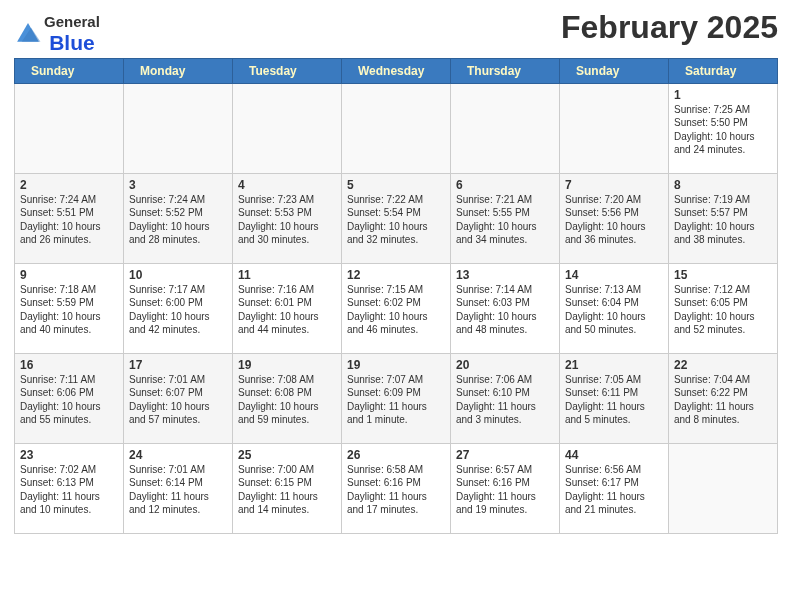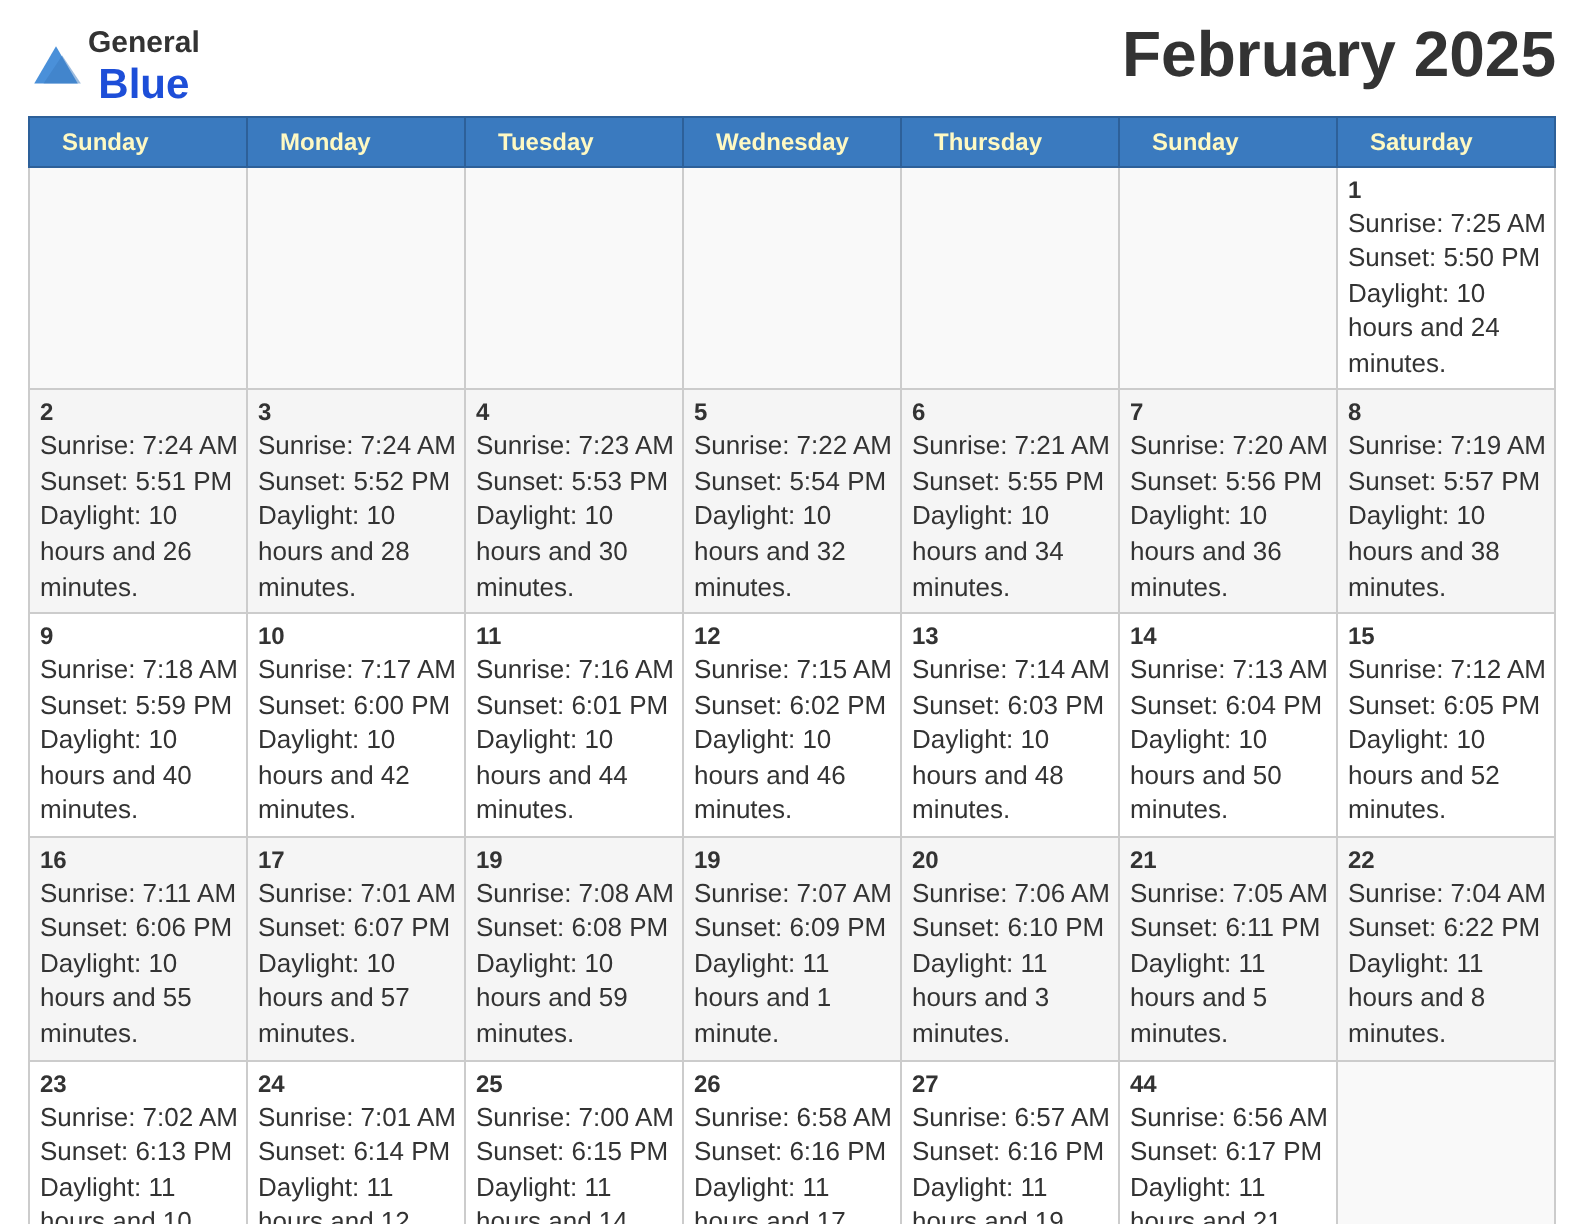--- a/index.html
+++ b/index.html
@@ -92,21 +92,21 @@
       background: #fff;
     }
     .day-number {
       font-size: 12px;
       font-weight: bold;
       color: #333;
       display: block;
       margin-bottom: 1px;
     }
     .day-info {
-      font-size: 13px;
+      font-size: 10px;
       color: #333;
       line-height: 1.35;
     }
     .empty-cell {
       background: #f9f9f9 !important;
     }
   </style>
 </head>
 <body>
 <div class="page">

